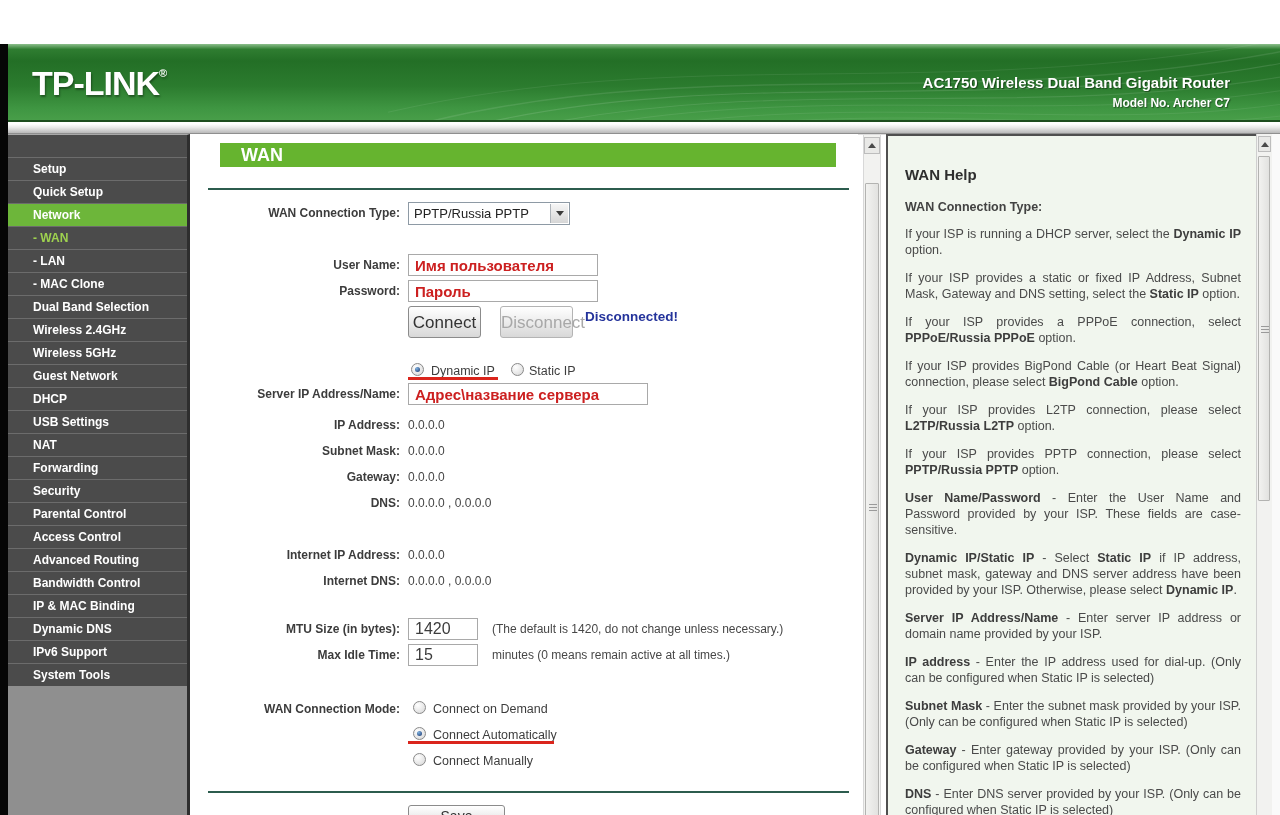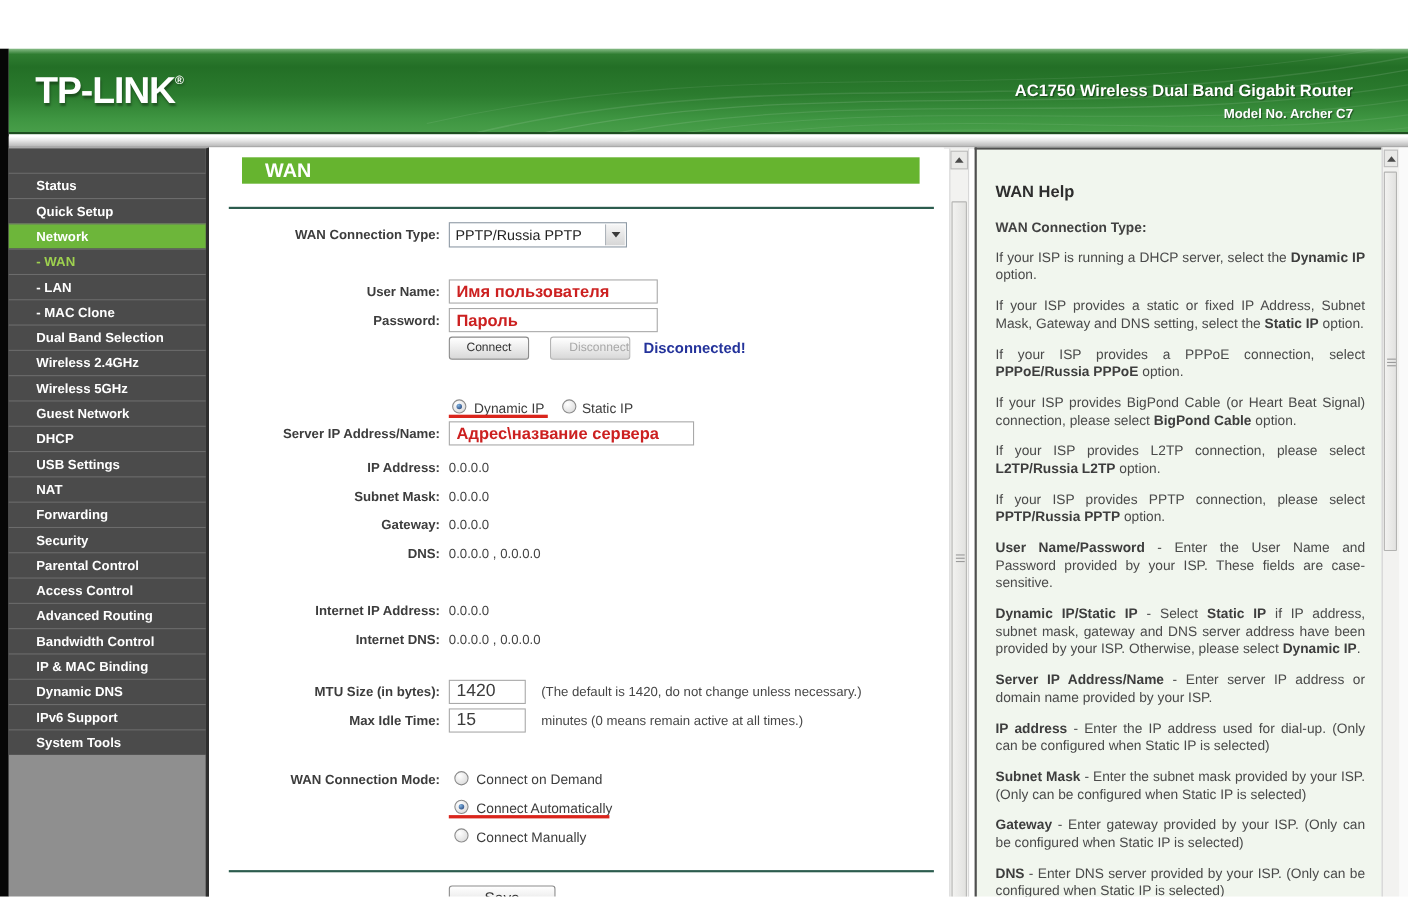--- a/index.html
+++ b/index.html
@@ -55,23 +55,23 @@
 
   .select { position:absolute; left:218px; top:0; width:162px; height:23px; border:1px solid #8e9aa5;
     background:#fff; cursor:pointer; }
   .select .stext { position:absolute; left:5px; top:3px; font-size:13px; color:#222; }
   .sel-btn { position:absolute; right:1px; top:1px; bottom:1px; width:18px;
     background:linear-gradient(180deg,#f6f6f6,#d6d6d6); border-left:1px solid #aeb4ba;
     display:flex; align-items:center; justify-content:center; }
   .sel-btn .tri { width:0; height:0; border-left:4px solid transparent; border-right:4px solid transparent;
     border-top:5px solid #3a3a3a; }
 
-  .btn { position:absolute; top:0; height:21px; border:1px solid #8b8b8b; border-radius:3px;
+  .btn { position:absolute; top:0; height:32px; border:1px solid #8b8b8b; border-radius:3px;
     background:linear-gradient(180deg,#ffffff 0%,#eeeeee 45%,#d8d8d8 100%);
-    font-family:"Liberation Sans",sans-serif; font-size:11px; color:#333; text-align:center;
+    font-family:"Liberation Sans",sans-serif; font-size:17px; color:#333; text-align:center;
     line-height:19px; cursor:pointer; }
   .btn.disabled { color:#a8a8a8; border-color:#b4b4b4; cursor:default;text-align:right; }
   .btn-save { left:218px; width:97px; height:23px; font-size:14px; line-height:21px; }
 
   .status-txt { position:absolute; left:395px; top:3px; font-size:13.5px; font-weight:bold; color:#24339b; }
 
   .radio { position:absolute; top:3px; width:13px; height:13px; border-radius:50%;
     border:1px solid #8a8a8a; background:radial-gradient(circle at 35% 30%, #ffffff 0%, #e2e2e2 70%, #c9c9c9 100%);
     cursor:pointer; }
   .radio.sel::after { content:''; position:absolute; left:3px; top:3px; width:5px; height:5px;
@@ -130,21 +130,21 @@
       <div class="hdr-product">AC1750 Wireless Dual Band Gigabit Router</div>
       <div class="hdr-model">Model No. Archer C7</div>
     </div>
   </div>
   <div class="silver-strip"></div>
 
   <div class="page">
 
     <div class="sidebar">
       <div class="side-nav">
-          <div class="side-item">Status</div>
+          <div class="side-item">Setup</div>
           <div class="side-item">Quick Setup</div>
           <div class="side-item active">Network</div>
           <div class="side-item selected">- WAN</div>
           <div class="side-item">- LAN</div>
           <div class="side-item">- MAC Clone</div>
           <div class="side-item">Dual Band Selection</div>
           <div class="side-item">Wireless 2.4GHz</div>
           <div class="side-item">Wireless 5GHz</div>
           <div class="side-item">Guest Network</div>
           <div class="side-item">DHCP</div>
@@ -196,21 +196,21 @@
       <div class="row" style="top:226px">
         <span class="radio sel" style="left:221px"></span>
         <span class="rlabel" style="left:241px">Dynamic IP</span>
         <span class="radio" style="left:321px"></span>
         <span class="rlabel" style="left:339px">Static IP</span>
       </div>
       <div class="uline" style="top:243px;left:218px;width:90px"></div>
 
       <div class="row" style="top:249px">
         <span class="lbl">Server IP Address/Name:</span>
-        <input class="tinput" style="left: 218px; width: 223px;" value="Адрес\название сервера">
+        <input class="tinput" style="left: 218px; width: 240px;" value="Адрес\название сервера">
       </div>
 
       <div class="row" style="top:280px">
         <span class="lbl">IP Address:</span>
         <span class="val">0.0.0.0</span>
       </div>
       <div class="row" style="top:306px">
         <span class="lbl">Subnet Mask:</span>
         <span class="val">0.0.0.0</span>
       </div>

